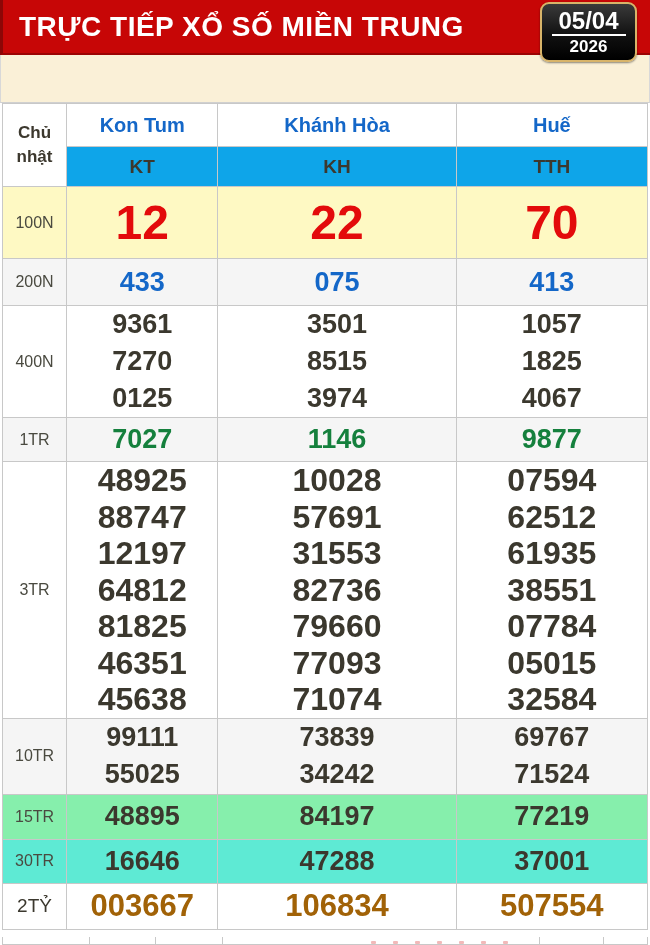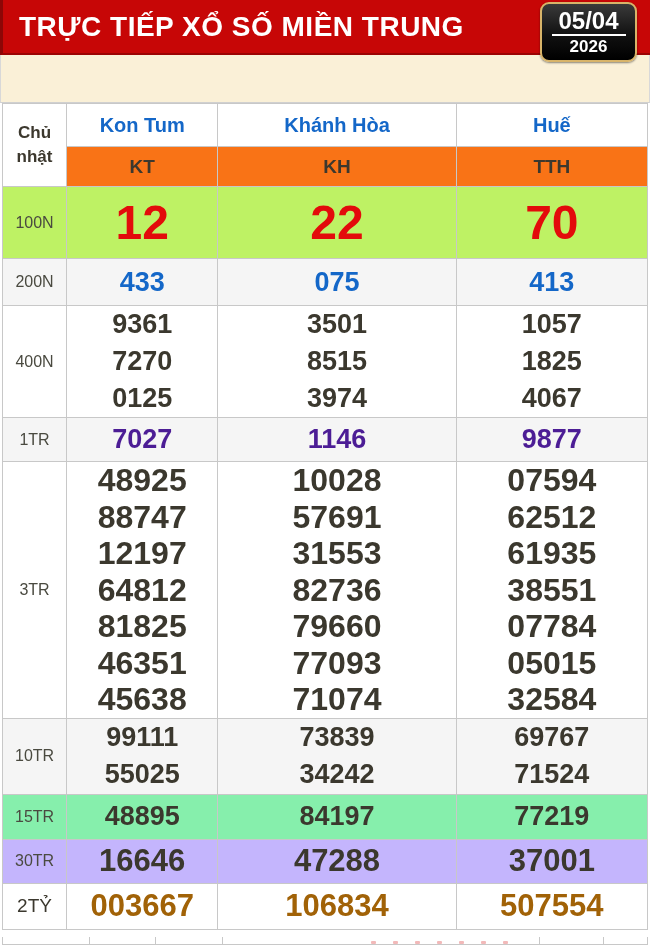--- a/index.html
+++ b/index.html
@@ -50,54 +50,54 @@
     text-align:center; vertical-align:middle; padding:0;
     overflow:hidden;
   }
   col.c-label { width:64px; }
   col.c-kt { width:151px; }
   col.c-kh { width:238px; }
   col.c-tth { width:191px; }
 
   tr.row-province td { height:43px; background:#fff; }
   .pname { color:#1467c8; font-weight:bold; font-size:20px; }
-  tr.row-code td { height:40px; background:#f97316; color:#3c382e; font-weight:bold; font-size:19px; }
+  tr.row-code td { height:40px; background:#0ea5e9; color:#3c382e; font-weight:bold; font-size:19px; }
   td.weekday { background:#fff; color:#3c382e; font-weight:bold; font-size:17px; line-height:24px; padding:0 6px; }
 
   .plabel { font-size:16px; color:#4a4a40; font-weight:normal; }
   .pv { font-weight:bold; }
   .pv div { line-height:36.5px; }
 
-  tr.r0 td { height:71px; background:#bef264; }
+  tr.r0 td { height:71px; background:#fef9c3; }
   tr.r0 .pv { color:#e30b0b; font-size:48px; }
   tr.r0 .pv div { line-height:71px; }
 
   tr.r1 td { height:47px; background:#f5f5f5; }
   tr.r1 .pv { color:#1467c8; font-size:27px; }
 
   tr.r2 td { height:111px; background:#fff; }
   tr.r2 .pv { color:#3b382e; font-size:27px; }
   tr.r2 .pv div { line-height:37px; }
 
   tr.r3 td { height:44px; background:#f5f5f5; }
-  tr.r3 .pv { color:#4c1d95; font-size:27px; }
+  tr.r3 .pv { color:#15803d; font-size:27px; }
 
   tr.r4 td { height:256px; background:#fff; }
   tr.r4 .pv { color:#3b382e; font-size:32px; }
   tr.r4 .pv div { line-height:36.5px; }
 
   tr.r5 td { height:76px; background:#f5f5f5; }
   tr.r5 .pv { color:#3b382e; font-size:27px; }
   tr.r5 .pv div { line-height:37.5px; }
 
   tr.r6 td { height:45px; background:#86efac; }
   tr.r6 .pv { color:#3b382e; font-size:27px; }
 
-  tr.r7 td { height:44px; background:#c4b5fd; }
-  tr.r7 .pv { color:#3b382e; font-size:31px; }
+  tr.r7 td { height:44px; background:#5eead4; }
+  tr.r7 .pv { color:#3b382e; font-size:27px; }
 
   tr.r8 td { height:46px; background:#fff; }
   tr.r8 .pv { color:#a16207; font-size:31px; }
   tr.r8 .plabel { font-weight:normal; font-size:19px; color:#3b382e; }
 
   
   .sliver {
     position:absolute; top:937px; left:2px; width:646px; height:8px;
     background:#fff; display:flex;
   }

